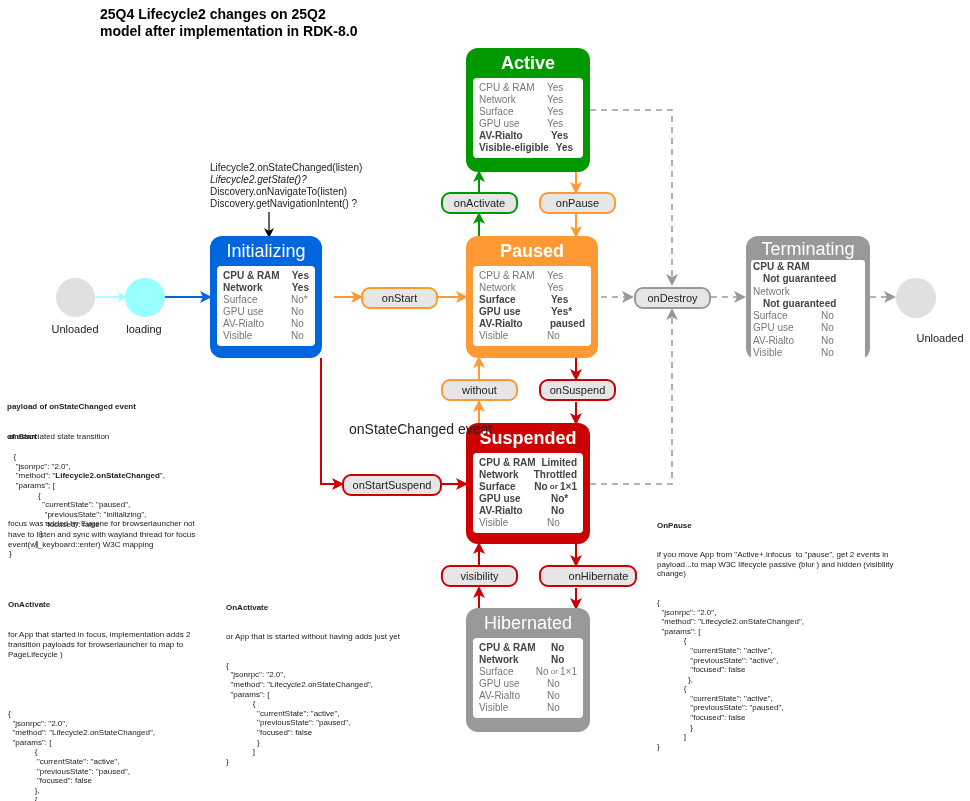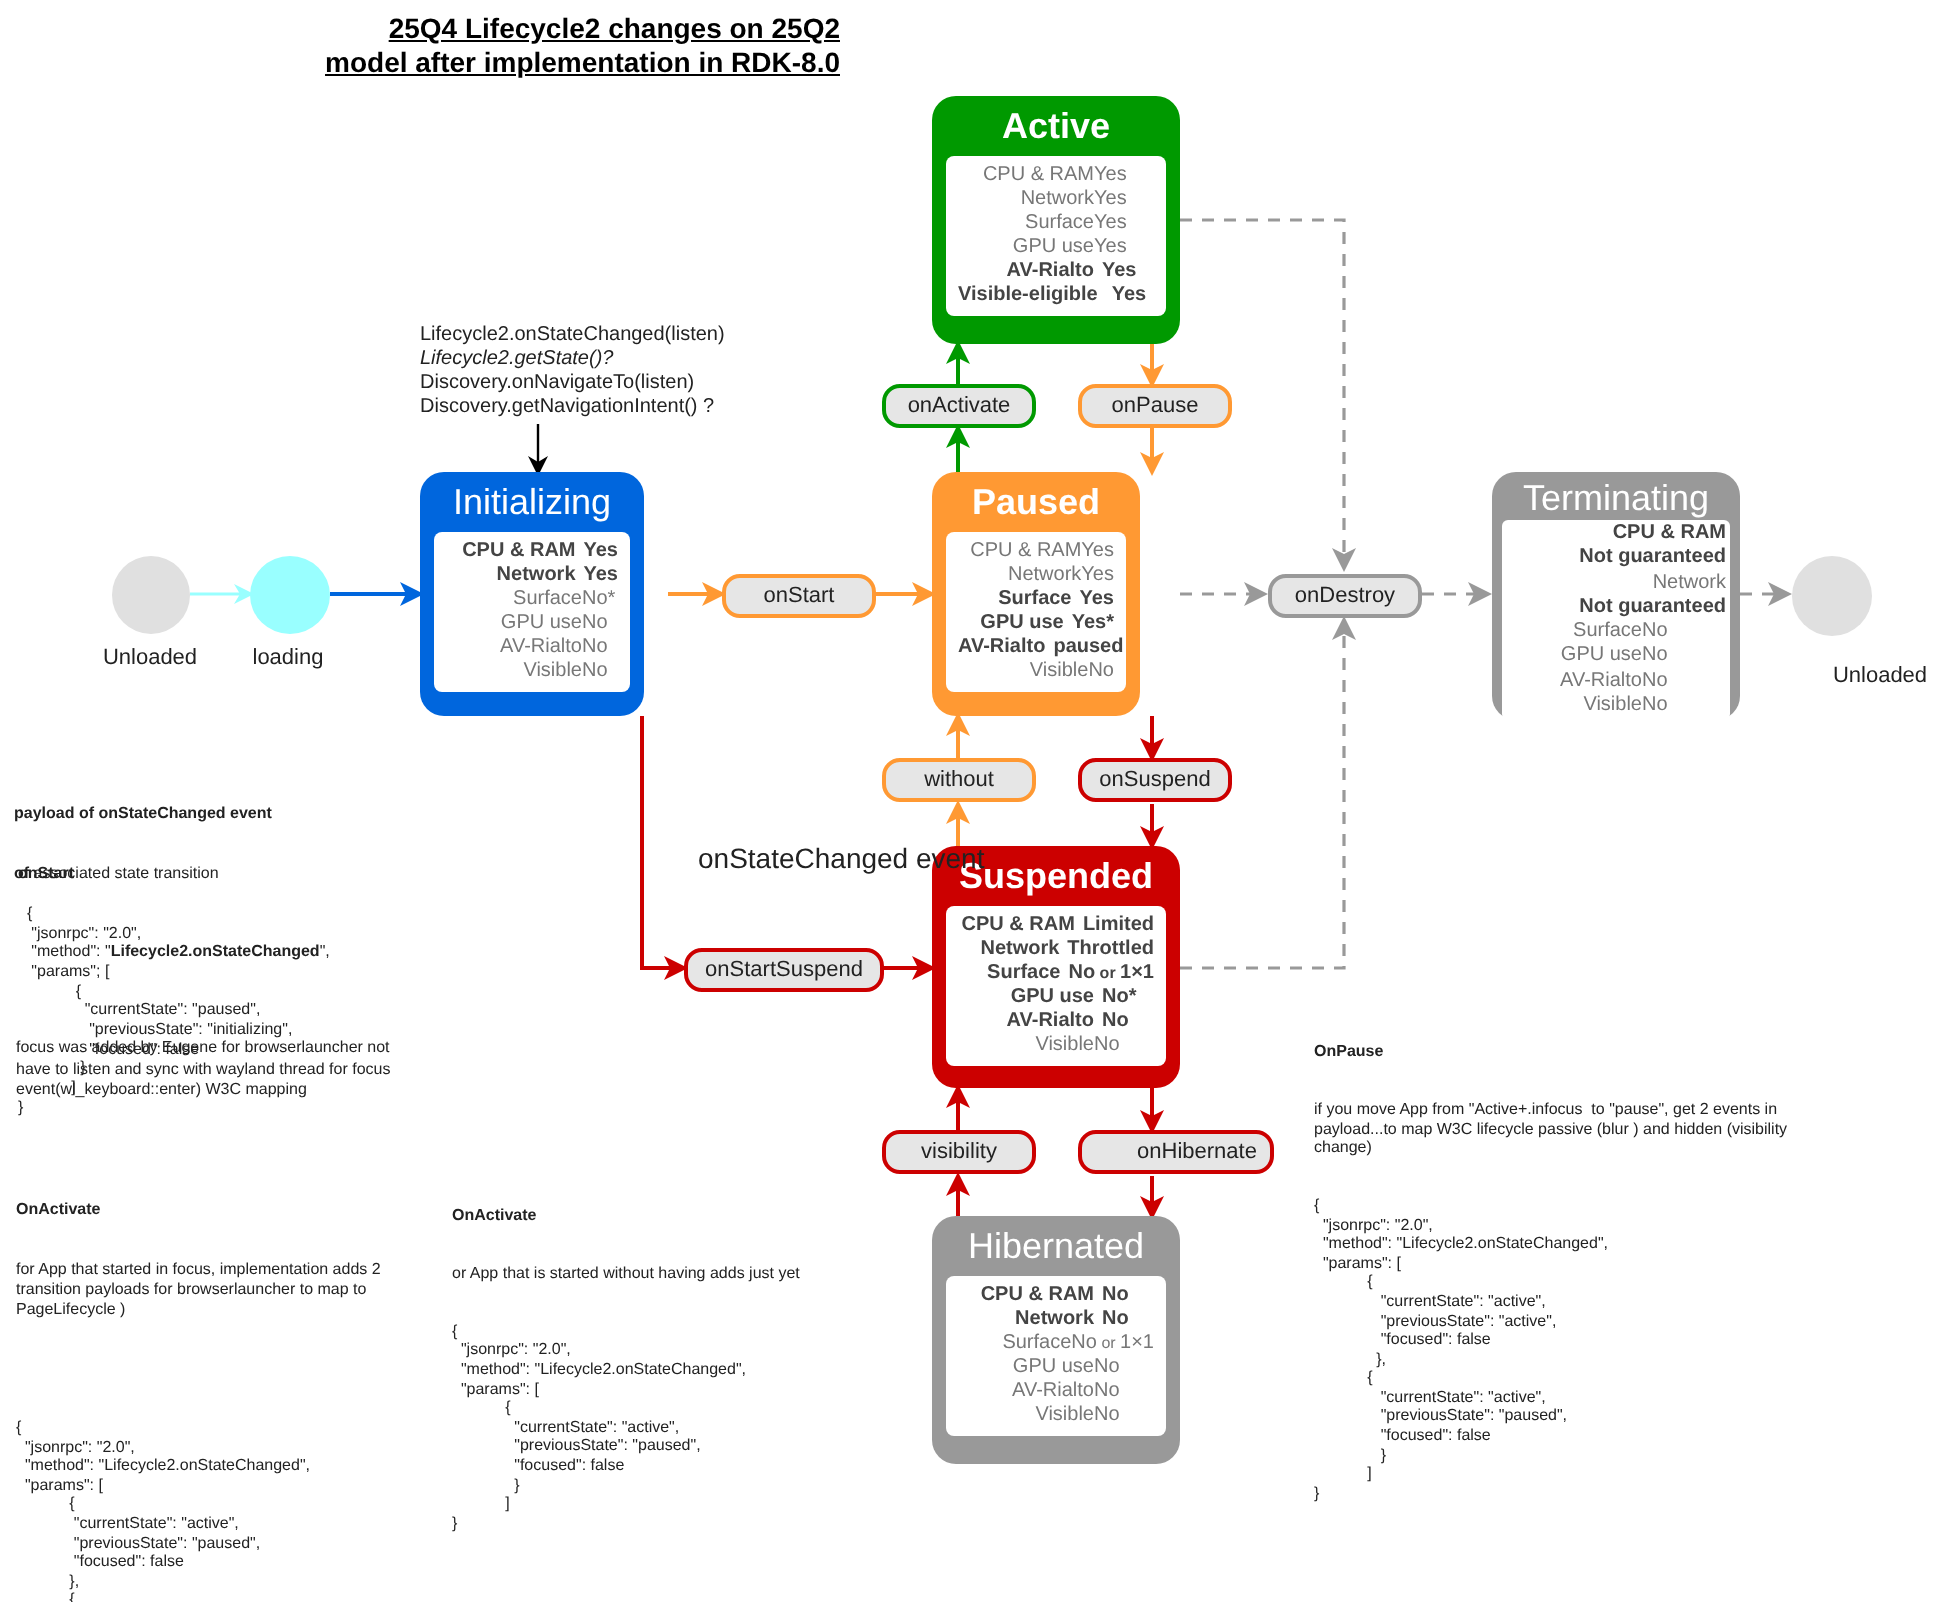--- a/index.html
+++ b/index.html
@@ -1,27 +1,27 @@
 <!DOCTYPE html>
 <html><head>
 <meta charset="utf-8">
 <style>
   html, body { margin:0; padding:0; background:#ffffff; }
   body { width:970px; height:801px; position:relative; overflow:hidden;
          font-family:"Liberation Sans", sans-serif; color:#000; }
   #edges { position:absolute; left:0; top:0; width:970px; height:801px; pointer-events:none; }
-  .title { position:absolute; left:100px; top:6px; width:320px; text-align:right;
-           font-weight:bold; font-size:14px; line-height:17px; text-decoration:underline; }
+  .title { position:absolute; left:100px; top:6px; width:320px; text-align:left;
+           font-weight:bold; font-size:14px; line-height:17px; }
   .circle { position:absolute; border-radius:50%; }
   .circle-label { position:absolute; font-size:11px; color:#222; text-align:center; width:80px; }
   .state { position:absolute; border-radius:12px; box-sizing:border-box; padding:0 7px 7px 7px; }
   .state .sname { color:#fff; font-size:18px; text-align:center; line-height:30px; height:30px; font-weight:normal; }
   .state .sname.b { font-weight:bold; }
   .state .props { background:#fff; border-radius:4px; padding:4px 6px; font-size:10px; line-height:12px; }
-  .prow { display:flex; white-space:nowrap; color:#777;text-align:right; }
+  .prow { display:flex; white-space:nowrap; color:#777; }
   .prow .k { width:68px; display:inline-block; }
   .prow.bold { color:#444; font-weight:bold; }
   .prow .v.ind { padding-left:4px; }
   .prow.block { display:block; }
   .prow.block .v { display:block; padding-left:10px; }
   .ev { position:absolute; height:18px; line-height:18px; background:#e6e6e6; border:2px solid; border-radius:9px;
         font-size:11px; text-align:center; box-sizing:content-box; color:#222; }
   .txt { position:absolute; font-size:10px; line-height:11.5px; color:#222; white-space:pre; }
   .api { position:absolute; left:210px; top:162px; font-size:10px; line-height:12px; color:#222; }
   .api div { white-space:nowrap; }
@@ -162,21 +162,21 @@
       <div class="prow bold">
         <span class="k">AV-Rialto</span>
         <span class="v ind">Yes</span>
       </div>
       <div class="prow bold">
         <span class="k" style="width: auto; margin-right: 3px;">Visible-eligible</span>
         <span class="v ind">Yes</span>
       </div>
     </div>
 </div>
-<div class="state" style="left:466px;top:236px;width:104px;height:122px;background:#ff9933;">
+<div class="state" style="left:466px;top:236px;width:132px;height:122px;background:#ff9933;">
   <div class="sname b">Paused</div>
   <div class="props">
       <div class="prow">
         <span class="k">CPU &amp; RAM</span>
         <span class="v">Yes</span>
       </div>
       <div class="prow">
         <span class="k">Network</span>
         <span class="v">Yes</span>
       </div>

